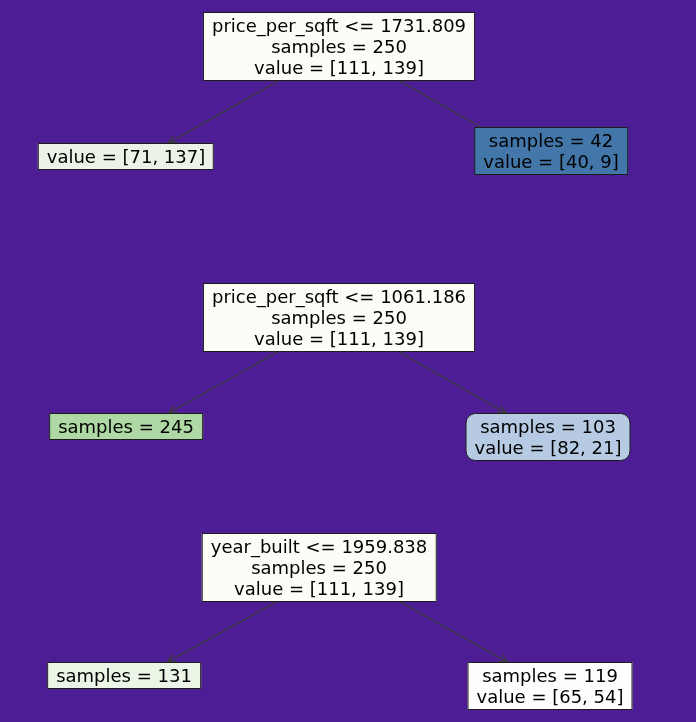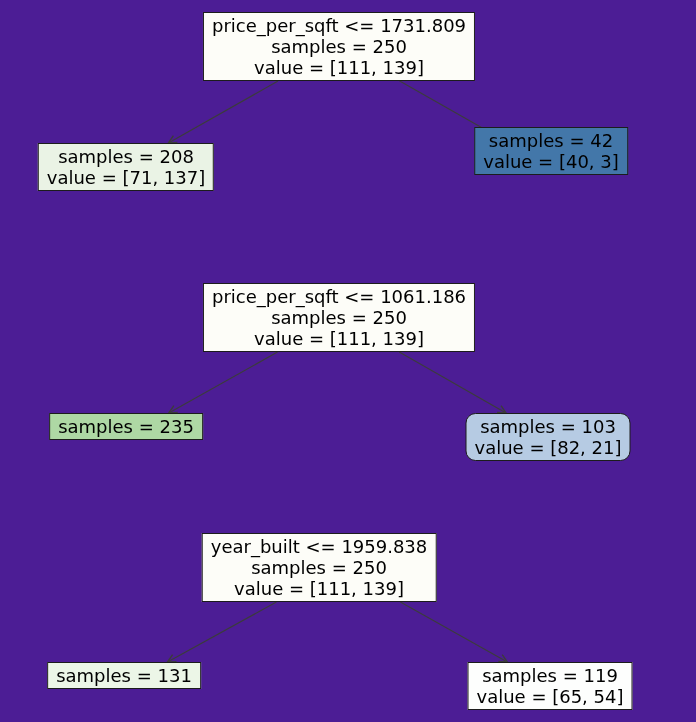--- a/index.html
+++ b/index.html
@@ -35,37 +35,36 @@
       <line x1="400.4" y1="602.0" x2="507.3" y2="662.0" marker-end="url(#ah)"></line>
     </svg>
 
   <div class="tree">
     <div class="node root" style="left: 339px; top: 12px; background-color: rgb(253, 253, 248);">
       <div class="nline">price_per_sqft &lt;= 1731.809</div>
       <div class="nline">samples = 250</div>
       <div class="nline">value = [111, 139]</div>
     </div>
     <div class="node leaf-left" style="left: 126px; top: 143px; background-color: rgb(234, 243, 229);">
-      <div class="nline">samples = 208</div>
       <div class="nline">value = [71, 137]</div>
     </div>
     <div class="node leaf-right" style="left: 551px; top: 127px; background-color: rgb(67, 119, 169);">
       <div class="nline">samples = 42</div>
-      <div class="nline">value = [40, 3]</div>
+      <div class="nline">value = [40, 9]</div>
     </div>
   </div>
 
   <div class="tree">
     <div class="node root" style="left: 339px; top: 283px; background-color: rgb(253, 253, 248);">
       <div class="nline">price_per_sqft &lt;= 1061.186</div>
       <div class="nline">samples = 250</div>
       <div class="nline">value = [111, 139]</div>
     </div>
     <div class="node leaf-left" style="left: 126px; top: 413px; background-color: rgb(174, 216, 164);">
-      <div class="nline">samples = 235</div>
+      <div class="nline">samples = 245</div>
     </div>
     <div class="node leaf-right" style="left: 548px; top: 413px; background-color: rgb(182, 203, 227); border-radius: 10px;">
       <div class="nline">samples = 103</div>
       <div class="nline">value = [82, 21]</div>
     </div>
   </div>
 
   <div class="tree">
     <div class="node root" style="left: 319px; top: 533px; background-color: rgb(253, 253, 248);">
       <div class="nline">year_built &lt;= 1959.838</div>

